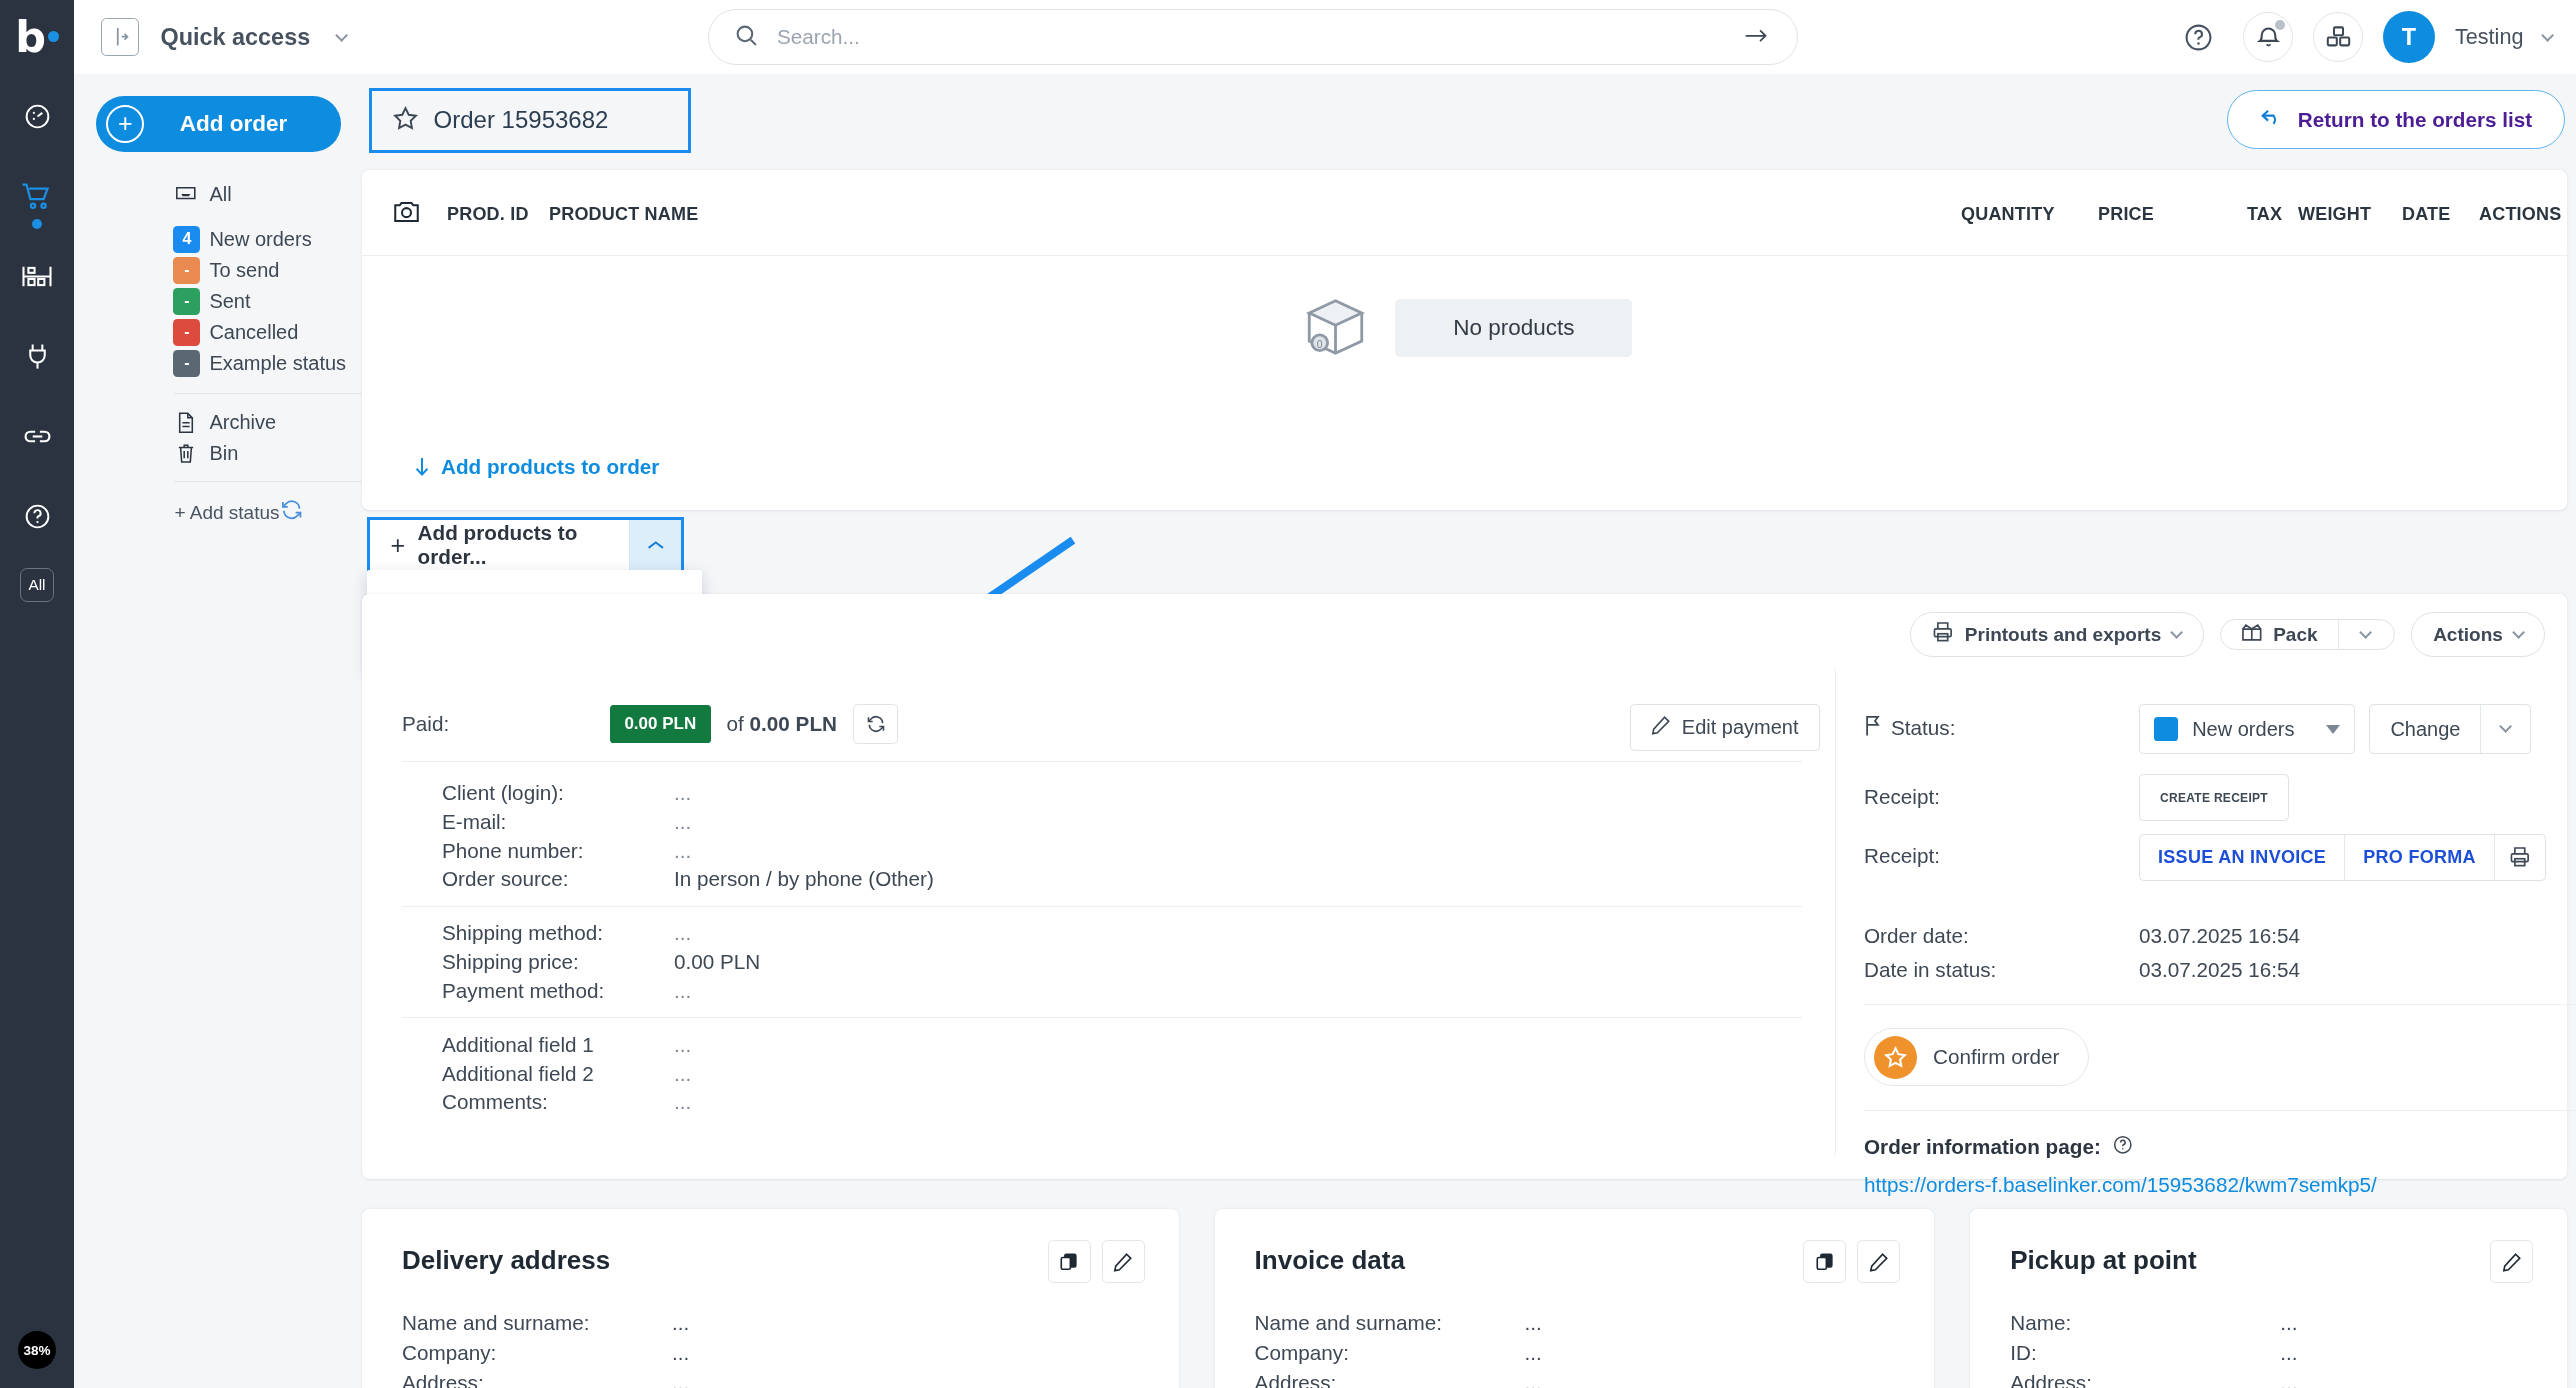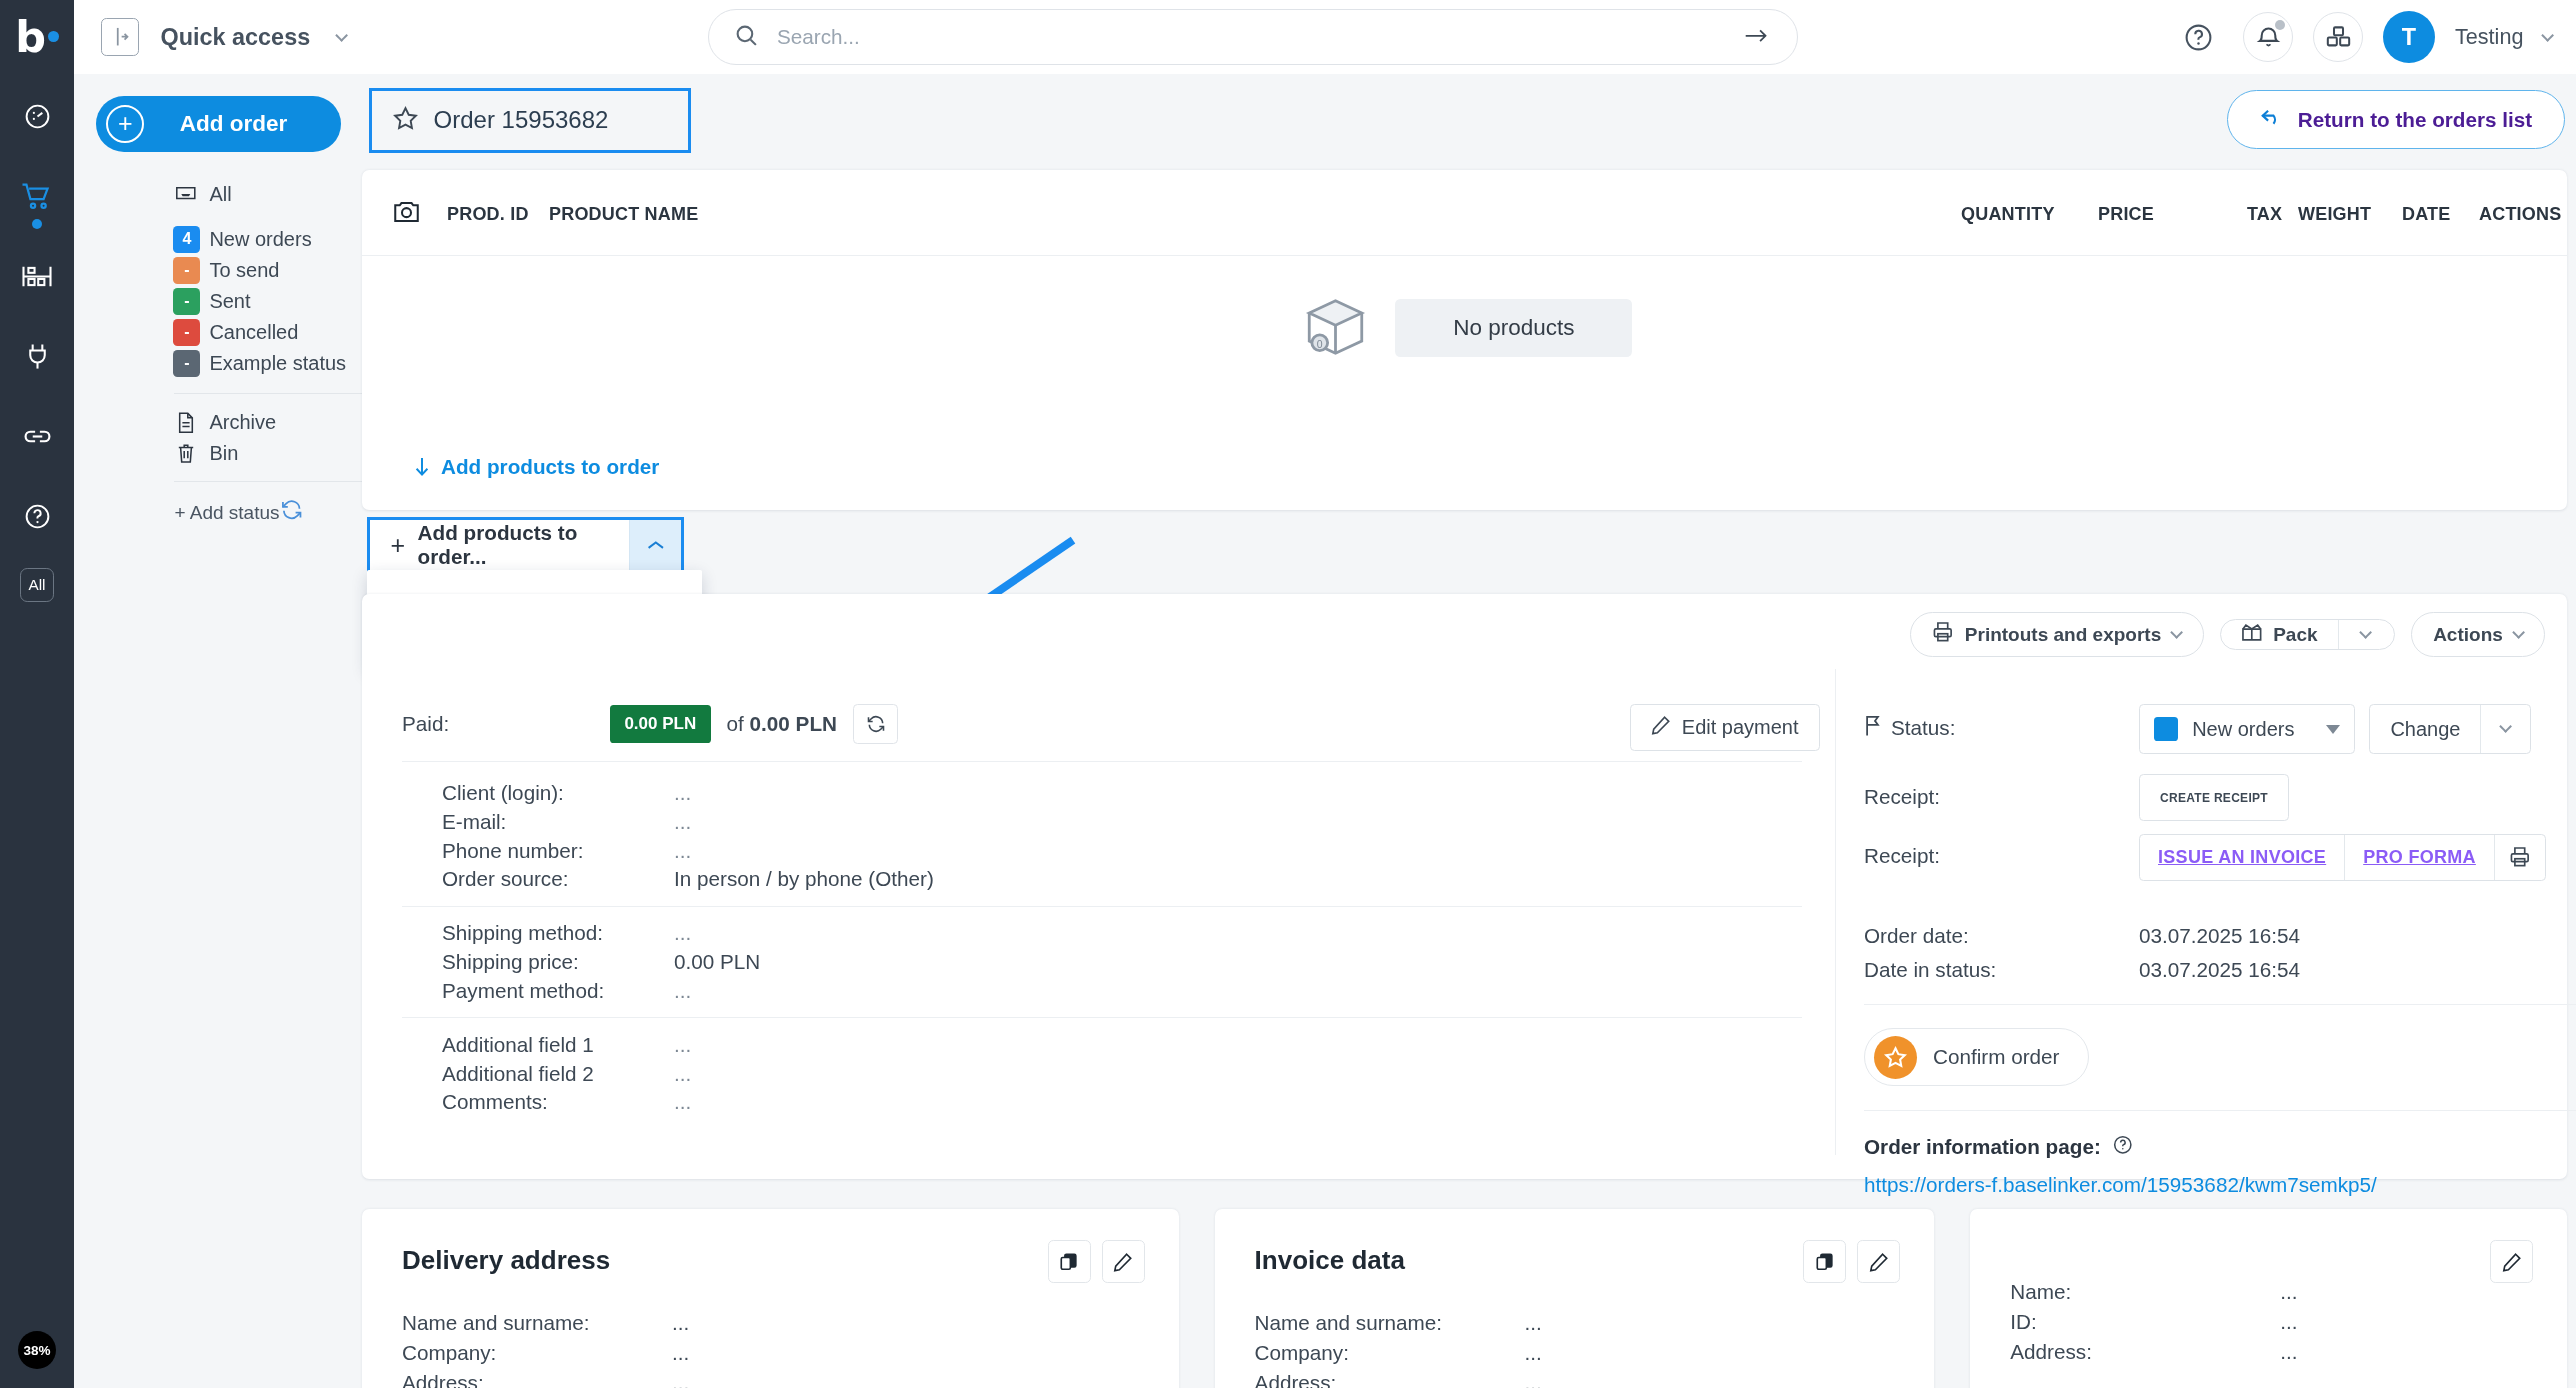--- a/index.html
+++ b/index.html
@@ -162,21 +162,21 @@
   .rp-label { width: 275px; font-size:20.7px; color:#3d4854; display:flex; align-items:center; gap:9px; padding-top:10.8px;}
   .status-select { width: 216px; height:50px; border:1.3px solid #dde2e7; border-radius:4.5px; background:#fff; display:flex; align-items:center; gap:14.4px; padding: 0 14.4px; cursor:pointer;}
   .status-swatch { width:23.4px; height:23.4px; border-radius:3.6px; background:#0d8ce0; }
   .status-name { flex:1; font-size:20px; color:#3d4854;}
   .caret-dn { width:0;height:0;border-left:7.2px solid transparent;border-right:7.2px solid transparent;border-top:9px solid #7d8894;}
   .change-split { height:50px; border:1.3px solid #dde2e7; border-radius:4.5px; background:#fff; display:flex; align-items:stretch; margin-left:14.4px;}
   .change-split .cl { display:flex; align-items:center; padding:0 20px; font-size:20px; color:#3d4854; cursor:pointer;}
   .change-split .cr { width:50px; display:flex; align-items:center; justify-content:center; border-left:1.3px solid #e3e8ec; cursor:pointer;}
   .out-btn { height:47px; border:1.3px solid #dde2e7; border-radius:4.5px; background:#fff; font-size:12px; font-weight:700; color:#3d4854; display:flex; align-items:center; padding: 0 20px; cursor:pointer; letter-spacing:0.3px;}
   .seg { display:flex; align-items:stretch; border:1.3px solid #dde2e7; border-radius:4.5px; background:#fff; height:47px;}
-  .seg .s { display:flex; align-items:center; padding: 0 18px; font-size:18px; font-weight:700; color:#8b5cf6; cursor:pointer; letter-spacing:0.3px;text-decoration:underline;}
+  .seg .s { display:flex; align-items:center; padding: 0 18px; font-size:18px; font-weight:700; color:#1d4ed8; cursor:pointer; letter-spacing:0.3px;}
   .seg .s + .s { border-left:1.3px solid #e3e8ec; }
   .seg .s.icon { padding: 0 14.4px; }
   .confirm-btn {
     display:flex; align-items:center; gap:16px; height: 58px; border-radius:31px; border:1.3px solid #e4e8ec; background:#fff;
     padding: 0 29px 0 9px; cursor:pointer; width: fit-content;
   }
   .confirm-star { width:43px; height:43px; border-radius:50%; background:#f0922b; display:flex; align-items:center; justify-content:center;}
   .confirm-label { font-size:20.7px; color:#3d4854; }
   .info-title { font-size:20.7px; font-weight:700; color:#2c3540; display:flex; align-items:center; gap:10.8px;}
   .info-link { font-size:20.7px; color:#0d8ce0; text-decoration:none; word-break:break-all; cursor:pointer;}
@@ -722,20 +722,21 @@
             </div>
           <div class="brow">
               <span class="bk">Address:</span>
               <span class="bv">...</span>
             </div>
 
         </div>
       </div>
 
       <div class="bcard" style="width:597px">
+        <h3>Pickup at point</h3>
         <div class="bcard-actions">
           <span class="sq-btn">
             <svg width="20" height="20" viewBox="0 0 22 22" fill="none" stroke="#1f2933" stroke-width="1.8">
                 <path d="M15 2.5l4.5 4.5L7 19.5 2 20.5l1-5z"></path>
               </svg>
           </span>
         </div>
         <div class="rows">
           <div class="brow">
               <span class="bk">Name:</span>

